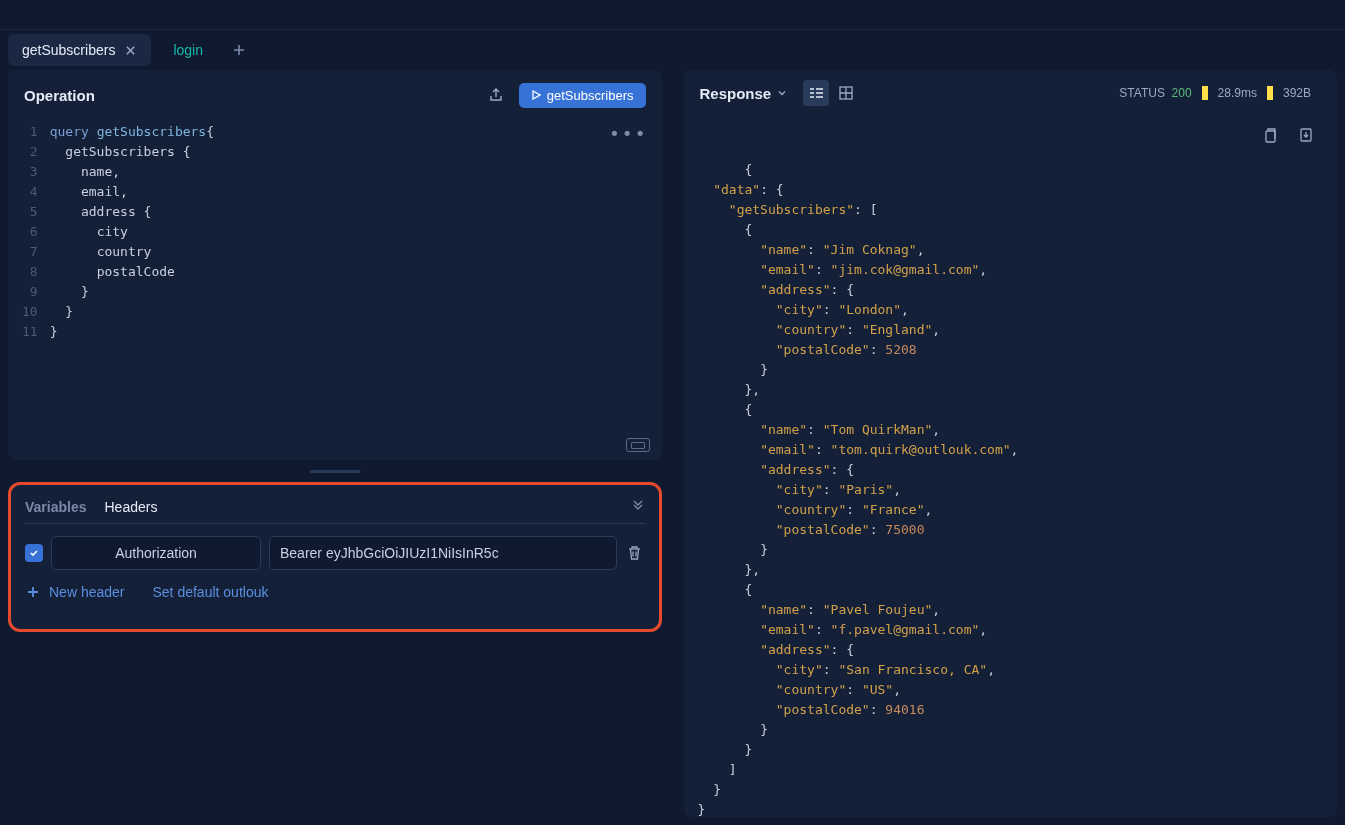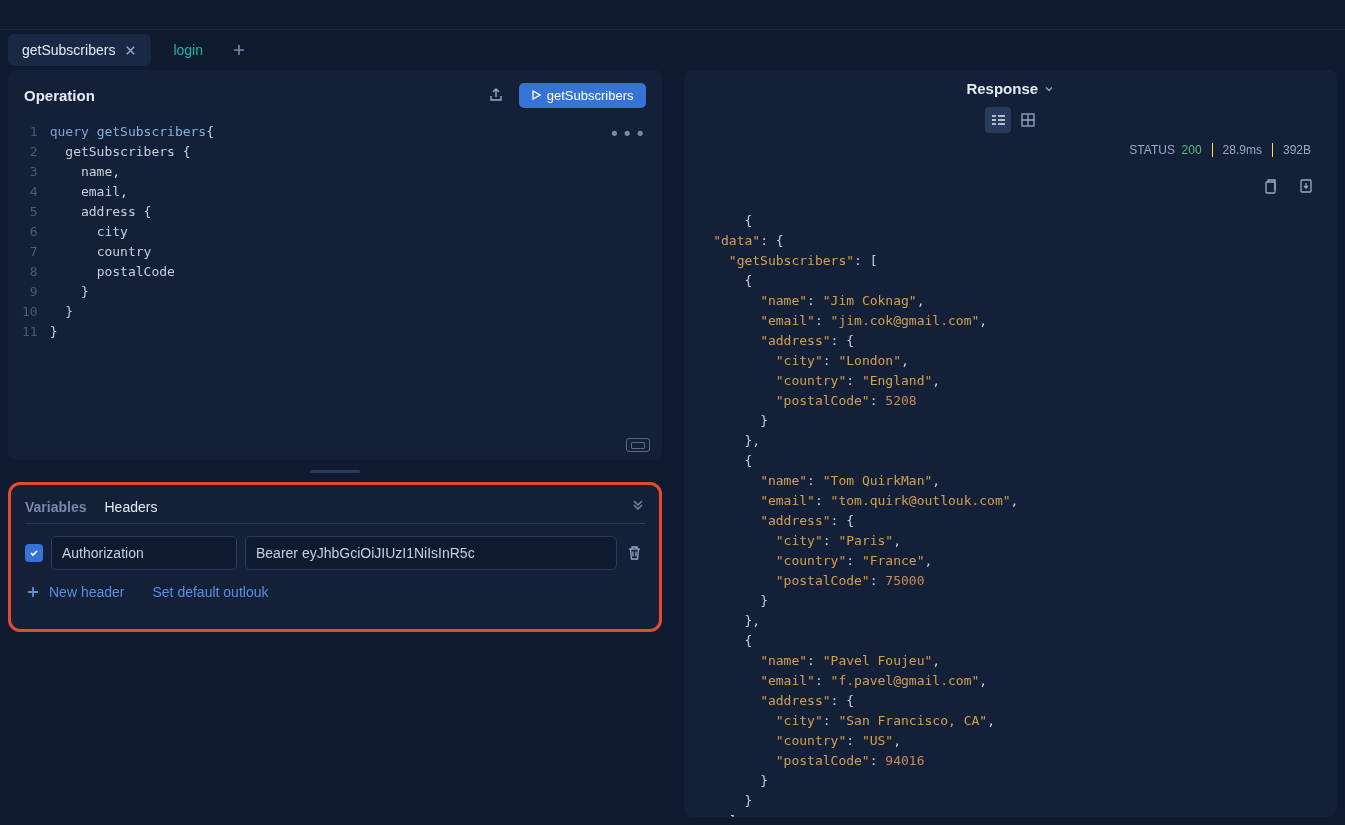--- a/index.html
+++ b/index.html
@@ -228,21 +228,21 @@
 .hinput {
   background: #0f1a31;
   border: 1px solid #2a3a5a;
   border-radius: 5px;
   padding: 8px 10px;
   color: #c8d0e0;
   font-size: 14px;
   font-family: inherit;
   outline: none;
 }
-.hinput.key { width: 186px; }
+.hinput.key { width: 210px; text-align: center; }
 .hinput.val { flex: 1; min-width: 0; }
 .trash {
   width: 20px;
   color: #9aa8c4;
   cursor: pointer;
   display: flex;
   justify-content: center;
 }
 .header-actions {
   display: flex;
@@ -265,21 +265,20 @@
   justify-content: center;
 }
 .response-panel {
   flex: 1;
 }
 .resp-header {
   display: flex;
   align-items: center;
   padding: 10px 16px;
   gap: 10px;
-  flex-direction: column;
 }
 .resp-title {
   font-size: 15px;
   font-weight: 600;
   color: #e4ebf7;
   display: flex;
   align-items: center;
   gap: 6px;
 }
 .caret-down {
@@ -303,21 +302,21 @@
 }
 .vt-btn.active { background: #2a3a5a; color: #e4ebf7; }
 .status-group {
   margin-left: auto;
   display: flex;
   align-items: center;
   gap: 0;
   font-size: 12px;
   color: #9aa8c4;
 }
-.stat { padding: 0 10px; border-right: 1px solid #fde047; }
+.stat { padding: 0 10px; border-right: 6px solid #fde047; }
 .stat:last-child { border-right: none; }
 .stat-200 { color: #5cb87a; }
 .resp-body {
   flex: 1;
   padding: 4px 14px 10px 14px;
   font-family: "SF Mono", Consolas, monospace;
   font-size: 13px;
   line-height: 20px;
   white-space: pre;
   overflow: auto;

